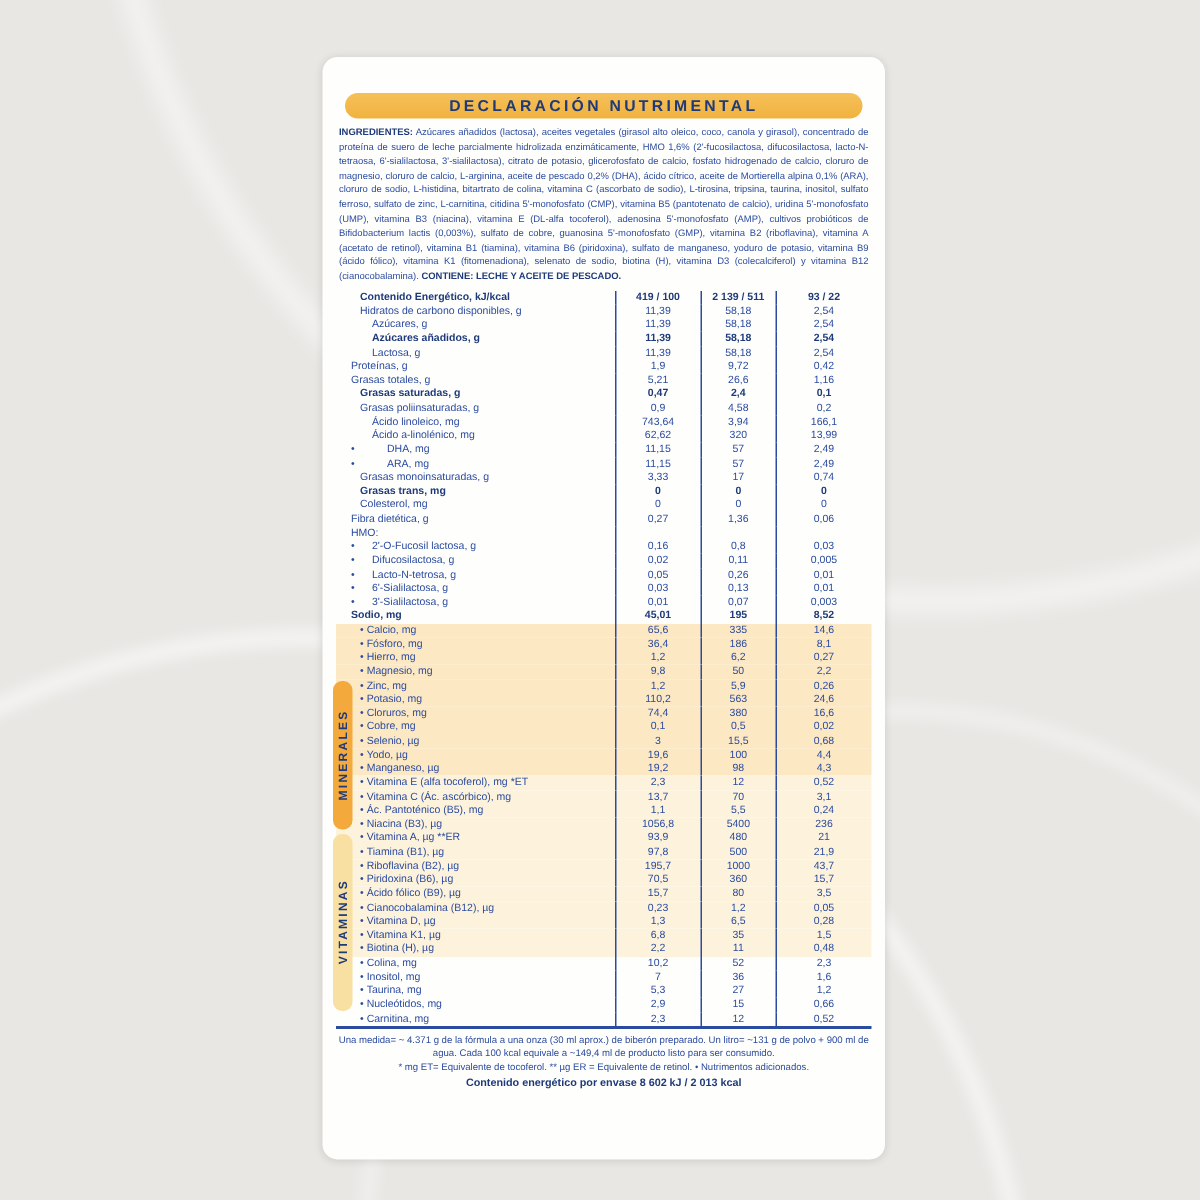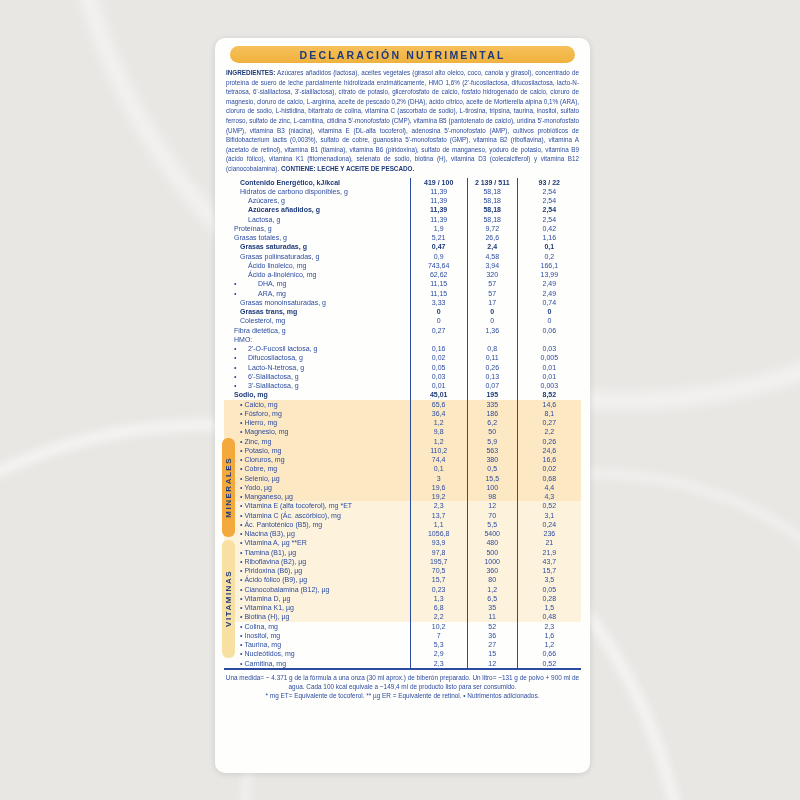--- a/index.html
+++ b/index.html
@@ -17,21 +17,21 @@
   .swoosh2{width:1100px;height:1100px;top:-720px;left:60px;border:14px solid rgba(255,255,255,.55);filter:blur(7px);}
   .swoosh3{width:700px;height:700px;top:470px;left:240px;border:8px solid rgba(255,255,255,.45);filter:blur(5px);}
 
   .card{
     position:absolute;left:215px;top:38px;width:375px;height:735px;
     background:var(--card_bg,#fefefc);border-radius:10px;
     box-shadow:0 1px 6px rgba(0,0,0,.12);
     padding:8px 9px 6px 9px;box-sizing:border-box;
   }
   .banner{
-    margin:0 6px 5px 6px;height:17px;border-radius:9px;
+    margin:16px 6px 5px 6px;height:17px;border-radius:9px;
     background:linear-gradient(180deg,#f6c05a,var(--banner_bg,#f0b23e));
     display:flex;align-items:center;justify-content:center;
     color:var(--dark_blue,#1e3a7a);font-weight:bold;font-size:10.5px;letter-spacing:2.2px;
   }
   .ingredients{
     font-size:6.3px;line-height:9.6px;text-align:justify;
     color:var(--text_blue,#2b4ba0);margin:2px 2px 4px 2px;
   }
   .ingredients b{color:var(--dark_blue,#1e3a7a);}
 
@@ -417,14 +417,15 @@
       <span class="vtxt">MINERALES</span>
     </div>
     <div class="sectab tab-vit" style="top: 362px; height: 118px;">
       <span class="vtxt">VITAMINAS</span>
     </div>
   </div>
 
   <div class="footer">
     <div>Una medida= ~ 4.371 g de la fórmula a una onza (30 ml aprox.) de biberón preparado. Un litro= ~131 g de polvo + 900 ml de agua. Cada 100 kcal equivale a ~149,4 ml de producto listo para ser consumido.</div>
     <div>* mg ET= Equivalente de tocoferol.  ** µg ER = Equivalente de retinol. • Nutrimentos adicionados.</div>
+    <div class="f3">Contenido energético por envase 8 602 kJ / 2 013 kcal</div>
   </div>
 </div>
 
 </body></html>

